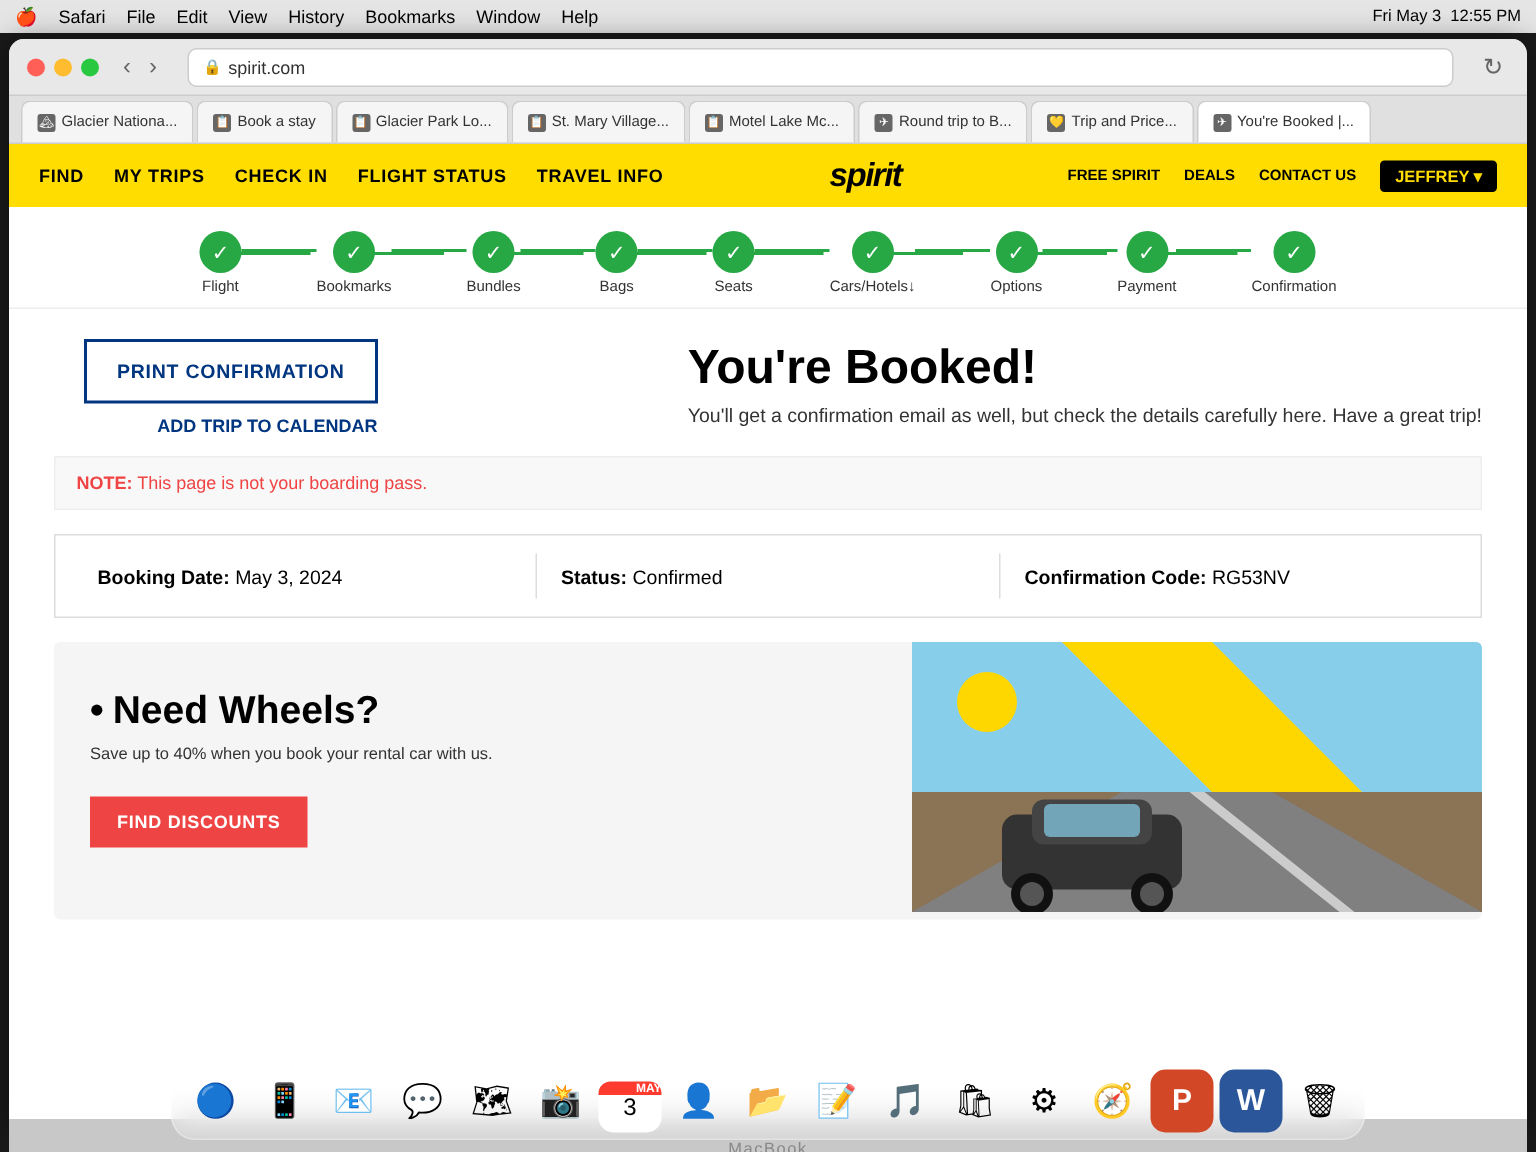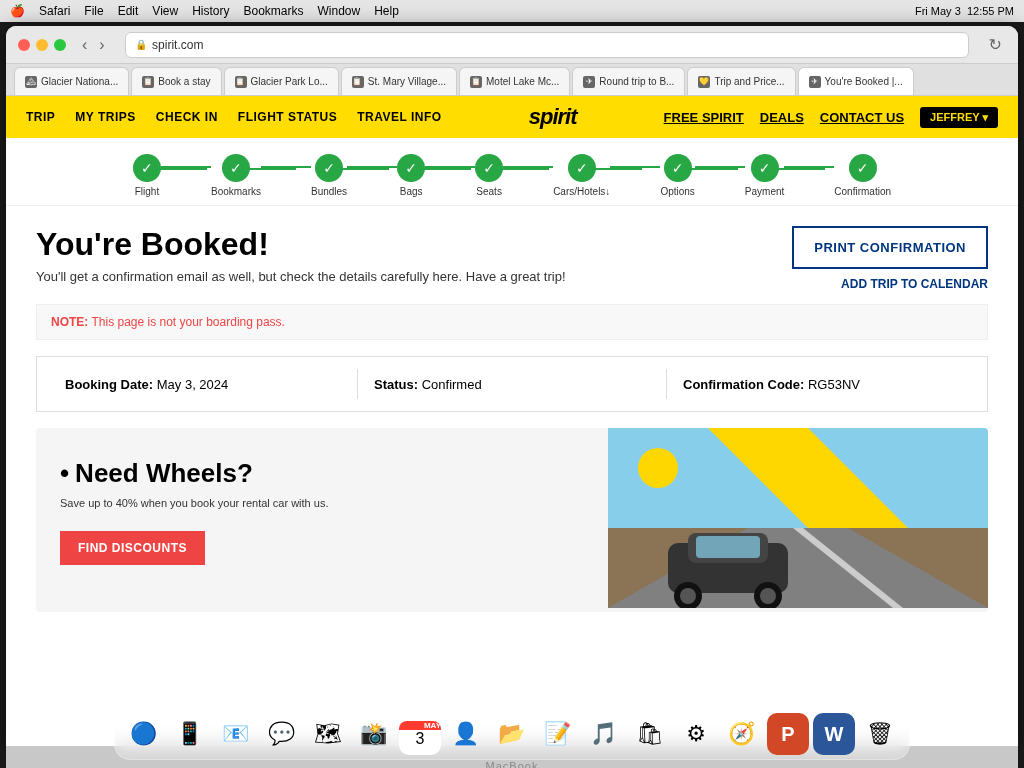--- a/index.html
+++ b/index.html
@@ -125,25 +125,24 @@
     }
     .spirit-logo {
       font-size: 22px;
       font-weight: 900;
       color: #000;
       font-style: italic;
       letter-spacing: -1px;
     }
     .spirit-nav-right { display: flex; gap: 16px; align-items: center; }
     .spirit-nav-right-item {
-      font-size: 13px;
+      font-size: 10px;
       font-weight: 700;
       color: #000;
       cursor: pointer;
-      text-decoration: underline;
     }
     .spirit-user {
       font-size: 11px;
       font-weight: 700;
       background: #000;
       color: #ffdd00;
       padding: 4px 10px;
       border-radius: 3px;
       cursor: pointer;
     }
@@ -413,21 +412,21 @@
     <div class="browser-tab active">
       <div class="tab-favicon">✈</div>
       <span>You're Booked |...</span>
     </div>
   </div>
 
   <div class="site-content">
 
     <div class="spirit-topnav">
       <div class="spirit-nav-left">
-        <span class="spirit-nav-item">TRIP</span>
+        <span class="spirit-nav-item">FIND</span>
         <span class="spirit-nav-item">MY TRIPS</span>
         <span class="spirit-nav-item">CHECK IN</span>
         <span class="spirit-nav-item">FLIGHT STATUS</span>
         <span class="spirit-nav-item">TRAVEL INFO</span>
       </div>
       <div class="spirit-logo">spirit</div>
       <div class="spirit-nav-right">
         <span class="spirit-nav-right-item">FREE SPIRIT</span>
         <span class="spirit-nav-right-item">DEALS</span>
         <span class="spirit-nav-right-item">CONTACT US</span>
@@ -477,27 +476,27 @@
       </div>
       <div class="step-spacer"></div>
       <div class="progress-step">
         <div class="step-circle">✓</div>
         <span class="step-label">Confirmation</span>
       </div>
     </div>
 
     <div class="main-content">
       <div style="display:flex; justify-content:space-between; align-items:flex-start;">
+        <div style="display:flex; flex-direction:column; align-items:flex-end; gap:8px; margin-left:20px;">
+          <button class="print-btn">PRINT CONFIRMATION</button>
+          <a class="calendar-link">ADD TRIP TO CALENDAR</a>
+        </div>
         <div>
           <h1 class="booked-title">You're Booked!</h1>
           <p class="booked-subtitle">You'll get a confirmation email as well, but check the details carefully here. Have a great trip!</p>
-        </div>
-        <div style="display:flex; flex-direction:column; align-items:flex-end; gap:8px; margin-left:20px;">
-          <button class="print-btn">PRINT CONFIRMATION</button>
-          <a class="calendar-link">ADD TRIP TO CALENDAR</a>
         </div>
       </div>
 
       <div class="note-bar">
         <strong>NOTE:</strong> <span>This page is not your boarding pass.</span>
       </div>
 
       <div class="booking-info-bar">
         <div class="booking-info-item">
           <span class="label">Booking Date:</span>

